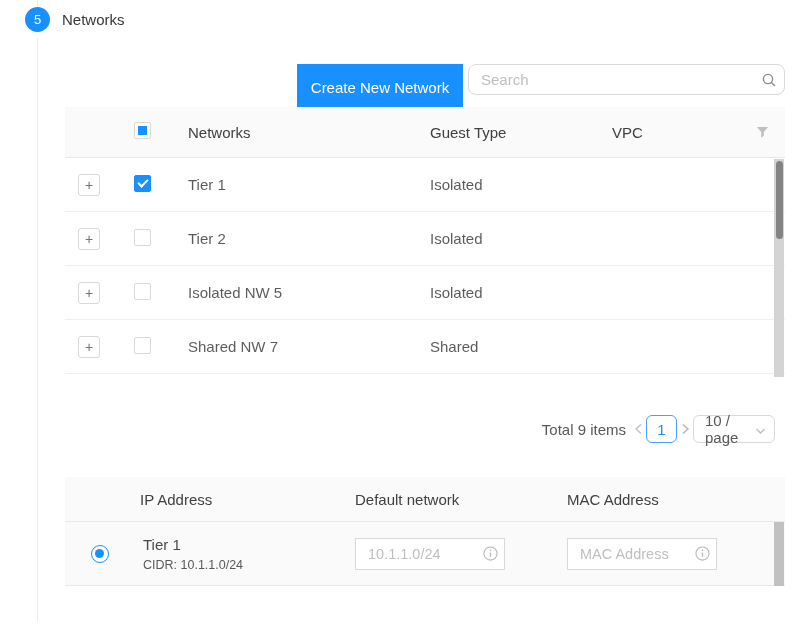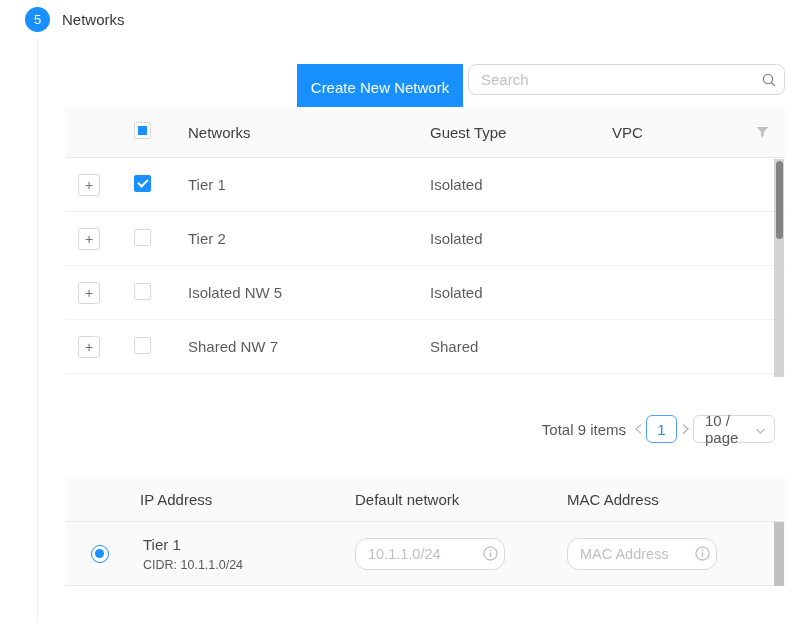--- a/index.html
+++ b/index.html
@@ -87,21 +87,21 @@
   .c-mac   { width:228px; padding-left:10px; }
 
   .radio { position:relative; display:inline-block; width:18px; height:18px; border-radius:50%;
     border:1.5px solid #1890ff; background:#fff; cursor:pointer; }
   .radio::after { content:""; position:absolute; left:3px; top:3px; width:9px; height:9px;
     border-radius:50%; background:#1890ff; }
 
   .net-name { font-size:15px; color:#4a4a4a; line-height:1.2; }
   .net-cidr { font-size:12.5px; color:#595959; margin-top:4px; }
 
-  .cell-input { width:150px; height:32px; border:1px solid #d9d9d9; border-radius:12px;
+  .cell-input { width:150px; height:32px; border:1px solid #d9d9d9; border-radius:0;
     background:#fff; display:flex; align-items:center; }
   .cell-input input { flex:1; min-width:0; border:none; outline:none; background:transparent;
     font-size:14.5px; padding:0 4px 0 12px; font-family:inherit; color:rgba(0,0,0,.65); }
   .cell-input input::placeholder { color:#bfbfbf; }
   .cell-input .iicon { width:28px; display:flex; justify-content:center; align-items:center; }
 </style>
 </head>
 <body>
 
 <div class="step-line top"></div>

